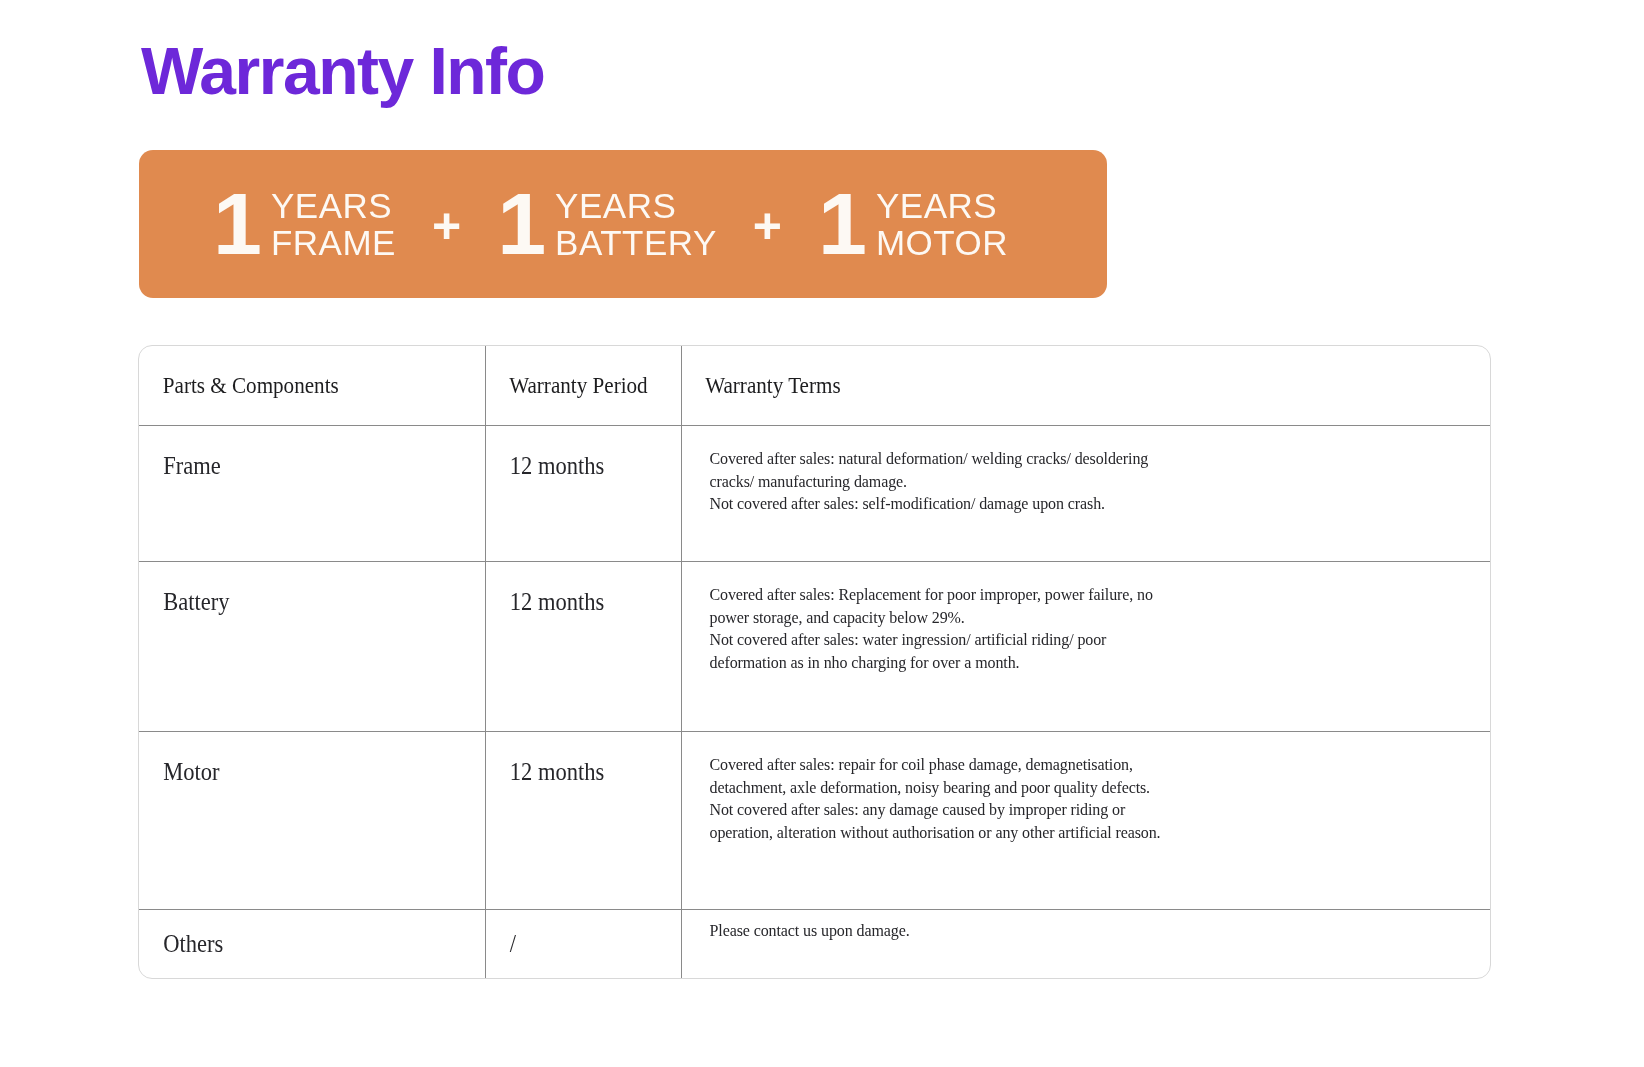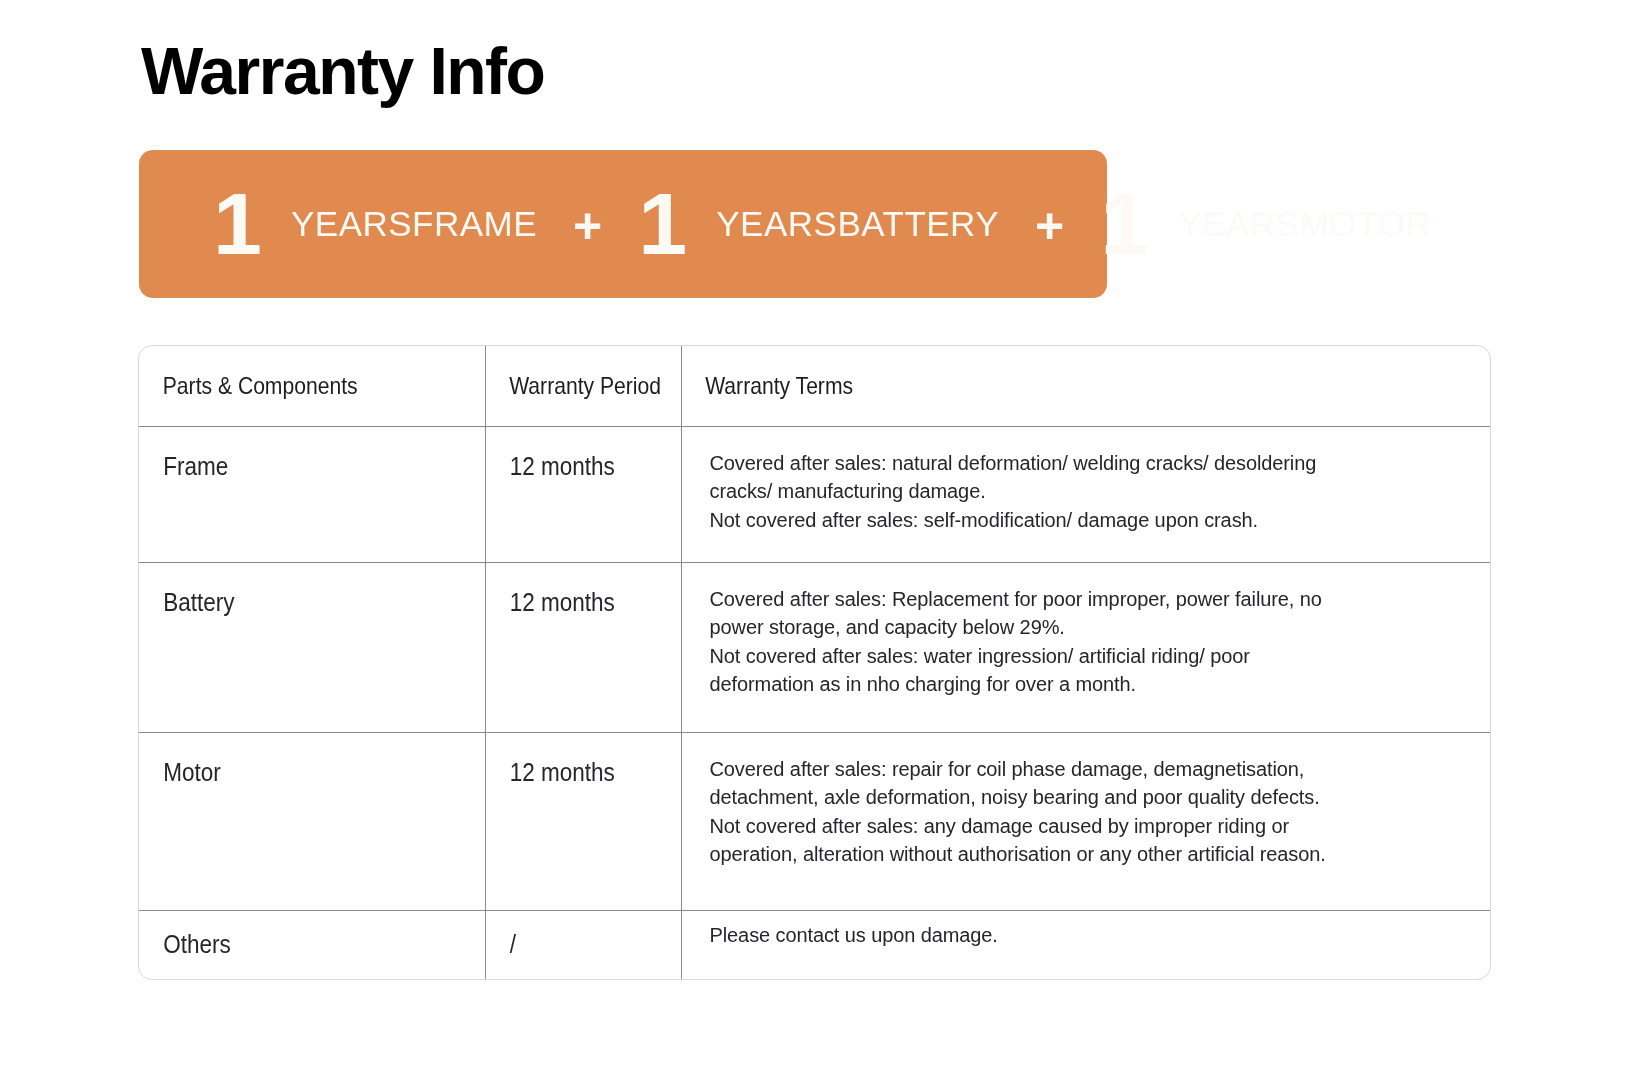--- a/index.html
+++ b/index.html
@@ -19,21 +19,21 @@
     background: #ffffff;
   }
 
   
   .title {
     position: absolute;
     left: 141px;
     top: 38px;
     font-size: 66px;
     font-weight: bold;
-    color: #000000;
+    color: #6d28d9;
     letter-spacing: -1.5px;
     line-height: 1;
     white-space: nowrap;
   }
 
   
   .banner {
     position: absolute;
     left: 139px;
     top: 150px;
@@ -56,24 +56,23 @@
   .term-num {
     font-size: 88px;
     font-weight: bold;
     line-height: 0.92;
     margin-right: 11px;
     letter-spacing: -2px;
   }
 
   .term-text {
     display: flex;
-    flex-direction: row;
+    flex-direction: column;
     justify-content: center;
     line-height: 1.07;
-    margin-left: 20px;
   }
 
   .term-years,
   .term-part {
     font-size: 35px;
     font-weight: normal;
     letter-spacing: 0.5px;
     white-space: nowrap;
   }
 
@@ -95,20 +94,21 @@
     border: 1.5px solid #d8d8d8;
     border-radius: 14px;
     background: #ffffff;
     overflow: hidden;
   }
 
   table {
     width: 100%;
     border-collapse: collapse;
     table-layout: fixed;
+    font-family: Liberation Serif, serif;
   }
 
   col.c1 { width: 346px; }
   col.c2 { width: 196px; }
   col.c3 { width: auto; }
 
   thead th {
     text-align: left;
     font-weight: normal;
     font-size: 24px;
@@ -142,21 +142,21 @@
   tbody td.cell-period {
     white-space: nowrap;
     transform: scaleX(0.9);
     transform-origin: left top;
     font-size: 25px;
   }
 
   tbody td.cell-terms {
     padding-left: 28px;
     padding-right: 16px;
-    font-size: 20px;
+    font-size: 16px;
     letter-spacing: -0.1px;
   }
 
   tbody td.cell-terms .line {
     white-space: nowrap;
   }
 
   tbody tr.row-frame td  { height: 136px; }
   tbody tr.row-battery td { height: 170px; }
   tbody tr.row-motor td   { height: 178px; }

